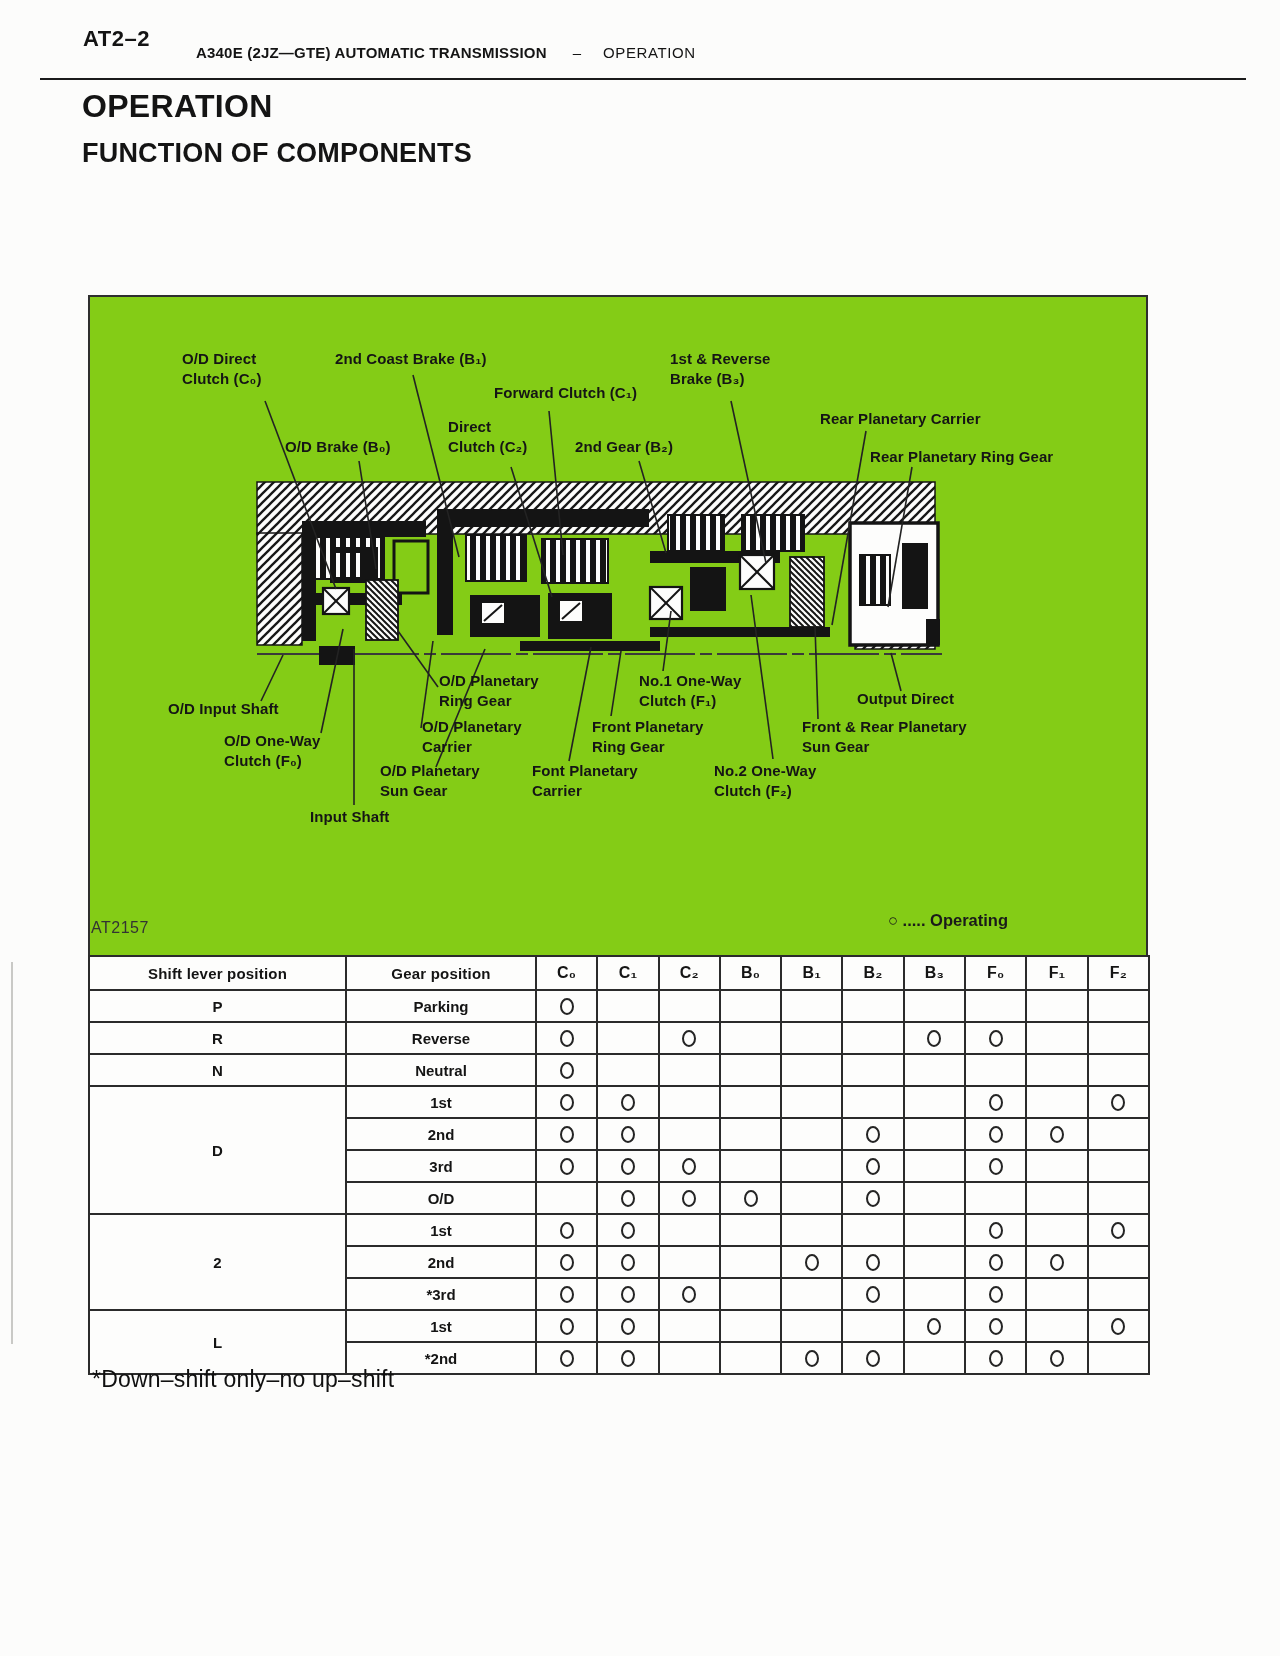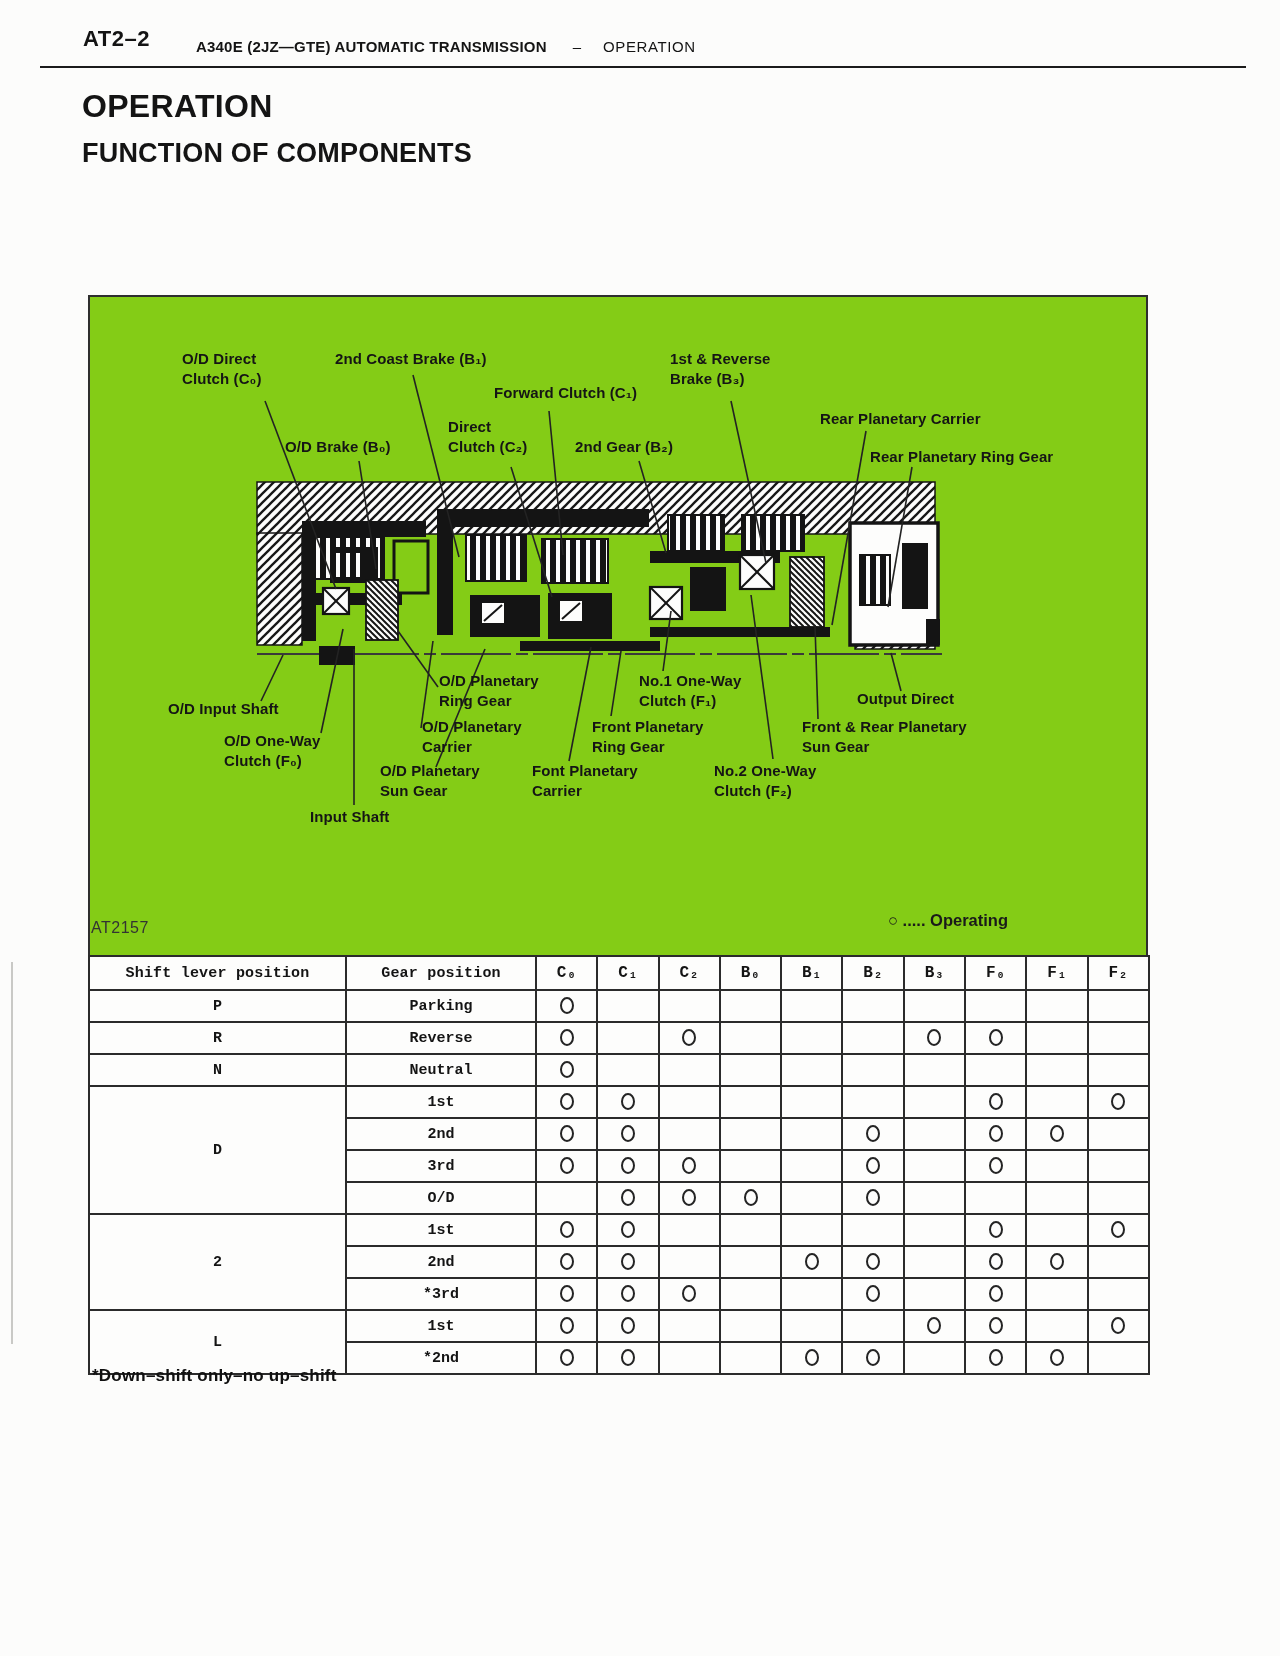--- a/index.html
+++ b/index.html
@@ -5,23 +5,23 @@
   html,body{margin:0;padding:0;}
   body{
     width:1280px;height:1656px;position:relative;
     background:#fcfcfb;color:#141414;
     font-family:"Liberation Sans","DejaVu Sans",sans-serif;
     overflow:hidden;
   }
   
   .page-code{position:absolute;left:83px;top:26px;font-size:22px;font-weight:700;letter-spacing:.5px;}
   .rule-row{
-    position:absolute;left:40px;top:38px;width:1206px;height:30px;
+    position:absolute;left:40px;top:50px;width:1206px;height:30px;
     border-bottom:2.5px solid #1b1b1b;
-    display:flex;align-items:flex-end;padding-bottom:11px;box-sizing:border-box;
+    display:flex;align-items:flex-end;padding-bottom:17px;box-sizing:border-box;
   }
   .rule-row .doc-title{margin-left:156px;font-size:15px;font-weight:700;letter-spacing:.2px;}
   .rule-row .dash{margin:0 22px 0 26px;font-size:15px;font-weight:400;}
   .rule-row .doc-section{font-size:15px;font-weight:400;letter-spacing:.6px;}
   .main-title{position:absolute;left:82px;top:88px;font-size:32px;font-weight:700;letter-spacing:.3px;}
   .sub-title{position:absolute;left:82px;top:138px;font-size:27px;font-weight:700;letter-spacing:.2px;text-align:right;}
   
   .frame{
     position:absolute;left:88px;top:295px;width:1060px;height:660px;
     border:2px solid #2e2e2e;border-bottom:none;box-sizing:border-box;background:#84cc16;
@@ -35,30 +35,30 @@
   .legend{position:absolute;left:798px;top:614px;font-size:16.5px;font-weight:600;color:#1a1a1a;}
   
   table.op{
     position:absolute;left:88px;top:955px;width:1060px;
     border-collapse:collapse;table-layout:fixed;background:#fdfdfc;
   }
   table.op th,table.op td{
     border:2px solid #2b2b2b;text-align:center;vertical-align:middle;
     padding:0;overflow:hidden;
   }
-  table.op{border:2.5px solid #222;font-family:Liberation Mono, monospace;}
+  table.op{border:2.5px solid #222;}
   table.op th{height:32px;font-size:15px;font-weight:600;letter-spacing:.2px;}
   table.op th.clutch-col{font-size:16px;font-weight:700;}
   table.op td{height:30px;font-size:15px;font-weight:600;}
   td.lever{font-size:15.5px;}
   .circ{
     display:inline-block;width:14px;height:17px;border:2px solid #242424;
     border-radius:50%;box-sizing:border-box;vertical-align:middle;background:transparent;
   }
-  .footnote{position:absolute;left:92px;top:1366px;font-size:17px;font-weight:700;color:#101010;letter-spacing:.2px;}
+  .footnote{position:absolute;left:92px;top:1366px;font-size:23px;font-weight:400;color:#101010;letter-spacing:.2px;}
   .edge-artifact{position:absolute;left:11px;top:962px;width:2px;height:382px;background:#c9c9c6;}
 </style>
 </head>
 <body>
 
 <div class="page-code">AT2–2</div>
 <div class="rule-row">
   <span class="doc-title">A340E (2JZ—GTE) AUTOMATIC TRANSMISSION</span>
   <span class="dash">–</span>
   <span class="doc-section">OPERATION</span>

